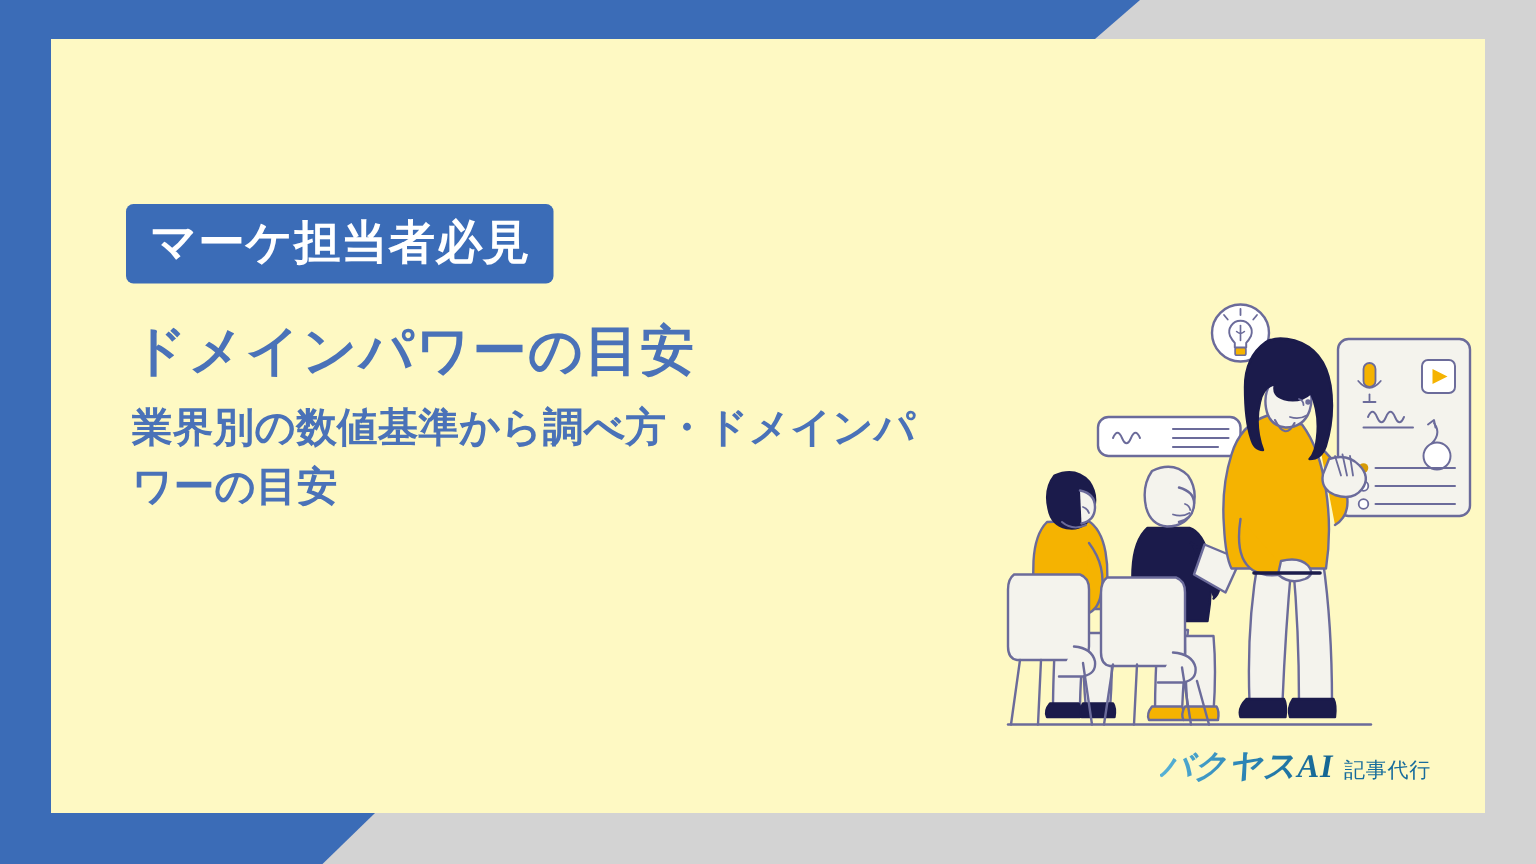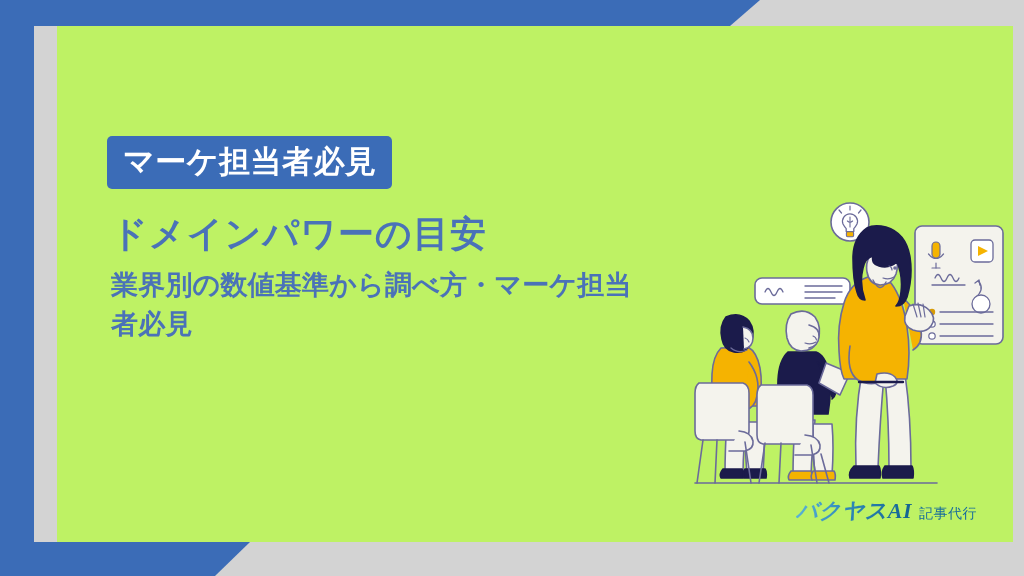--- a/index.html
+++ b/index.html
@@ -44,22 +44,21 @@
     clip-path: polygon(0 0, 250px 0, 215px 34px, 0 34px);
   }
 
   
   #panel {
     position: absolute;
     left: 34px;
     top: 26px;
     width: 956px;
     height: 516px;
-    background: #bef264;
-    margin-left: 23px;
+    background: #fef9c3;
   }
 
   
   #text-block {
     position: absolute;
     left: 50px;
     top: 110px;
     width: 570px;
   }
   #badge {
@@ -134,21 +133,21 @@
 
   <div class="band" id="band-top"></div>
   <div class="band" id="band-left"></div>
   <div class="band" id="band-bottom"></div>
 
   <div id="panel">
 
     <div id="text-block">
       <div id="badge">マーケ担当者必見</div>
       <div id="headline">ドメインパワーの目安</div>
-      <div id="subheadline">業界別の数値基準から調べ方・マーケ担当者必見</div>
+      <div id="subheadline">業界別の数値基準から調べ方・ドメインパワーの目安</div>
     </div>
 
     <div id="logo">
       <span id="logo-mark">バクヤスAI</span>
       <span id="logo-sub">記事代行</span>
     </div>
 
     <div id="illustration">
       <svg viewBox="0 0 350 320" width="350" height="320" xmlns="http://www.w3.org/2000/svg">
         <g fill="none" stroke="#6b6b9a" stroke-width="1.6" stroke-linecap="round" stroke-linejoin="round">

